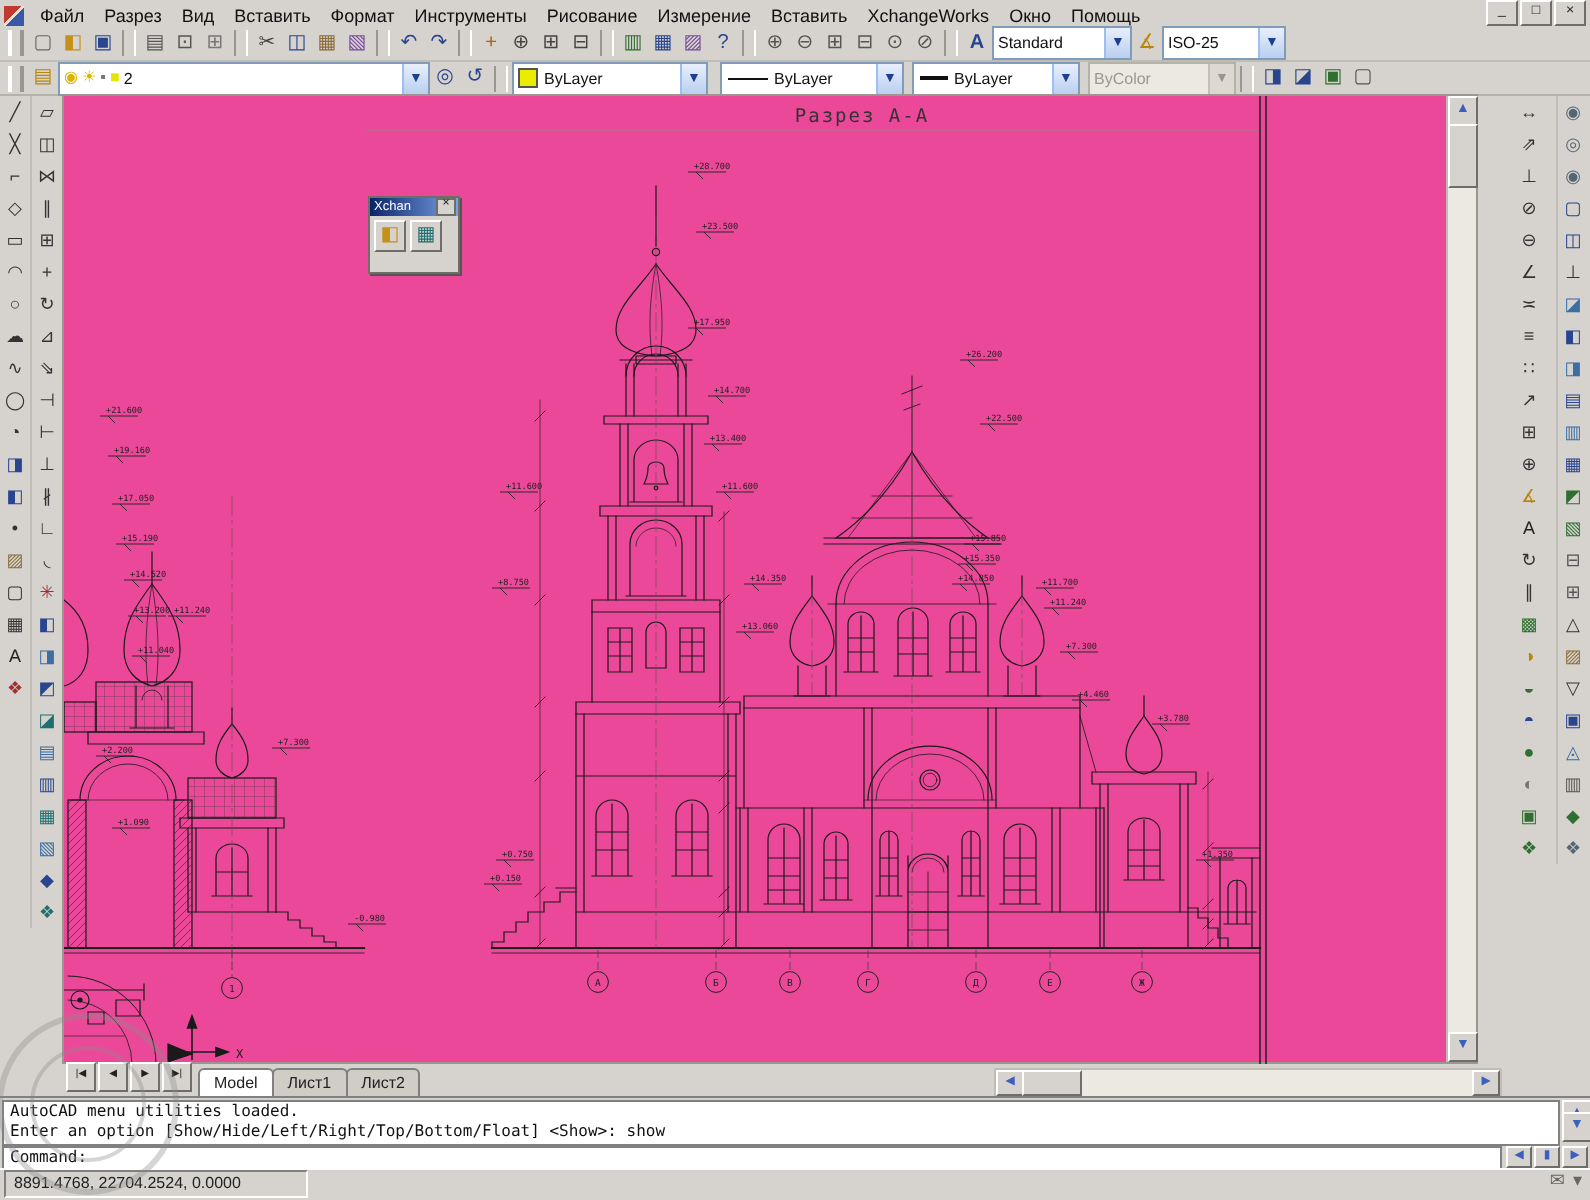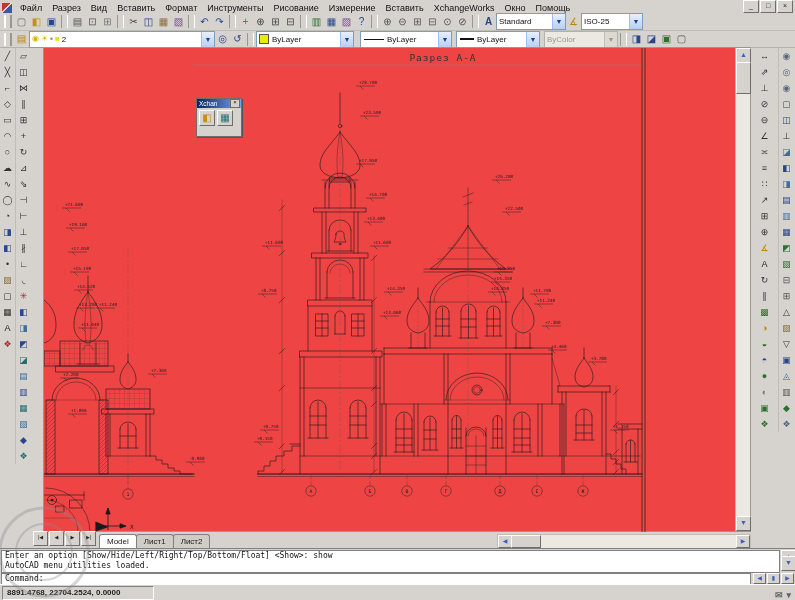--- a/index.html
+++ b/index.html
@@ -35,22 +35,22 @@
   .lwglyph{display:inline-block;width:14px;border-top:2px solid #111;margin:0 3px 0 1px;}
   .swatch{display:inline-block;width:8px;height:8px;border:1px solid #555;margin-right:3px;}
 
   
   .vtb{position:absolute;display:flex;flex-direction:column;width:15px;}
   .vtb .tb{width:15px;height:16px;font-size:9px;}
   #ltb1{left:0;top:48px;} #ltb2{left:15px;top:48px;border-left:1px solid #c0bdb6;}
   #rtb1{left:757px;top:48px;} #rtb2{left:778px;top:48px;border-left:1px solid #c0bdb6;}
 
   
-  #canvas{position:absolute;left:31px;top:47px;width:708px;height:485px;background:#ef4444;
-    border:1px solid #9a978f;box-sizing:border-box;margin-left:12px;}
+  #canvas{position:absolute;left:31px;top:47px;width:708px;height:485px;background:#ec4899;
+    border:1px solid #9a978f;box-sizing:border-box;}
   #cv{position:absolute;left:0;top:0;}
   
   #vscroll{position:absolute;top:0;right:0;bottom:0;width:14px;background:#ece9e2;border-left:1px solid #c0bdb6;}
   .sbbtn{position:absolute;left:0;width:13px;height:13px;background:#d6d3ce;border:1px solid;
     border-color:#fff #6f6d68 #6f6d68 #fff;color:#3b5fc0;font-size:7px;line-height:11px;text-align:center;}
   #vthumb{position:absolute;left:0;top:14px;width:13px;height:30px;background:#d6d3ce;border:1px solid;
     border-color:#fff #6f6d68 #6f6d68 #fff;}
 
   
   #palette{position:absolute;left:152px;top:50px;width:44px;height:37px;background:#d6d3ce;
@@ -84,21 +84,21 @@
     color:#111;padding-left:3px;overflow:hidden;white-space:pre;}
   #cmdvs{position:absolute;right:1px;top:1px;width:13px;height:21px;background:#ece9e2;}
   #cmdprompt{position:absolute;left:1px;top:24px;right:44px;height:11px;background:#fff;border:1px solid #808080;
     font-family:"DejaVu Sans Mono",monospace;font-size:8px;line-height:10px;color:#111;padding-left:3px;}
   #cmdbtns{position:absolute;right:1px;top:24px;width:41px;height:11px;display:flex;gap:1px;}
   #cmdbtns .hb{flex:1;background:#d6d3ce;border:1px solid;border-color:#fff #6f6d68 #6f6d68 #fff;
     color:#3b5fc0;font-size:6px;line-height:9px;text-align:center;}
 
   
   #status{position:absolute;left:0;top:584px;width:795px;height:16px;background:#d6d3ce;
-    border-top:1px solid #fff;display:flex;align-items:flex-end;box-sizing:border-box;font-weight:bold;}
+    border-top:1px solid #fff;display:flex;align-items:flex-start;box-sizing:border-box;}
   #coords{margin-left:2px;height:12px;min-width:142px;border:1px solid;border-color:#808080 #fff #fff #808080;
     font-size:8px;line-height:12px;padding:0 4px;color:#222;white-space:nowrap;}
   #toggles{display:flex;margin-left:6px;gap:2px;}
   .sbtn{font-size:8px;height:12px;line-height:12px;padding:0 5px;color:#222;border:1px solid transparent;white-space:nowrap;}
   .sbtn.pressed{border-color:#808080 #fff #fff #808080;background:#cfccc4;}
   #tray{margin-left:auto;margin-right:4px;display:flex;gap:4px;font-size:9px;color:#666;}
 
   
   #wm{position:absolute;left:-14px;top:492px;opacity:.35;pointer-events:none;}
 </style>
@@ -743,21 +743,21 @@
         <div class="tab">Лист2</div>
       </div>
     <div id="hscroll">
       <div class="hbtn" style="left:0;">◀</div>
       <div id="hthumb"></div>
       <div class="hbtn" style="right:0;">▶</div>
     </div>
   </div>
 
   <div id="cmd">
-    <div id="cmdhist"><div>Enter an option [Show/Hide/Left/Right/Top/Bottom/Float] &lt;Show&gt;: show</div><div>AutoCAD menu utilities loaded.</div></div>
+    <div id="cmdhist"><div>AutoCAD menu utilities loaded.</div><div>Enter an option [Show/Hide/Left/Right/Top/Bottom/Float] &lt;Show&gt;: show</div></div>
     <div id="cmdvs">
       <div class="sbbtn" style="top:0;">▲</div>
       <div class="sbbtn" style="bottom:0;">▼</div>
     </div>
     <div id="cmdprompt">
       <span>Command:</span>
     </div>
     <div id="cmdbtns">
       <div class="hb">◀</div>
       <div class="hb">▮</div>

